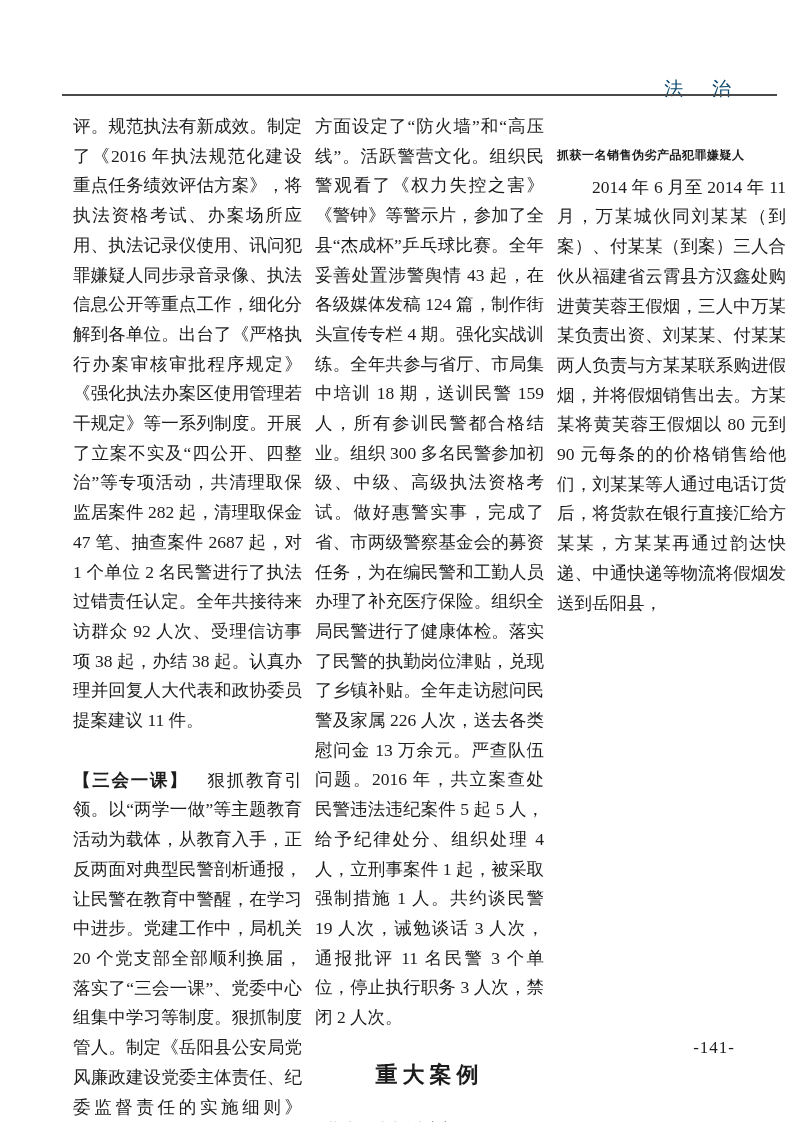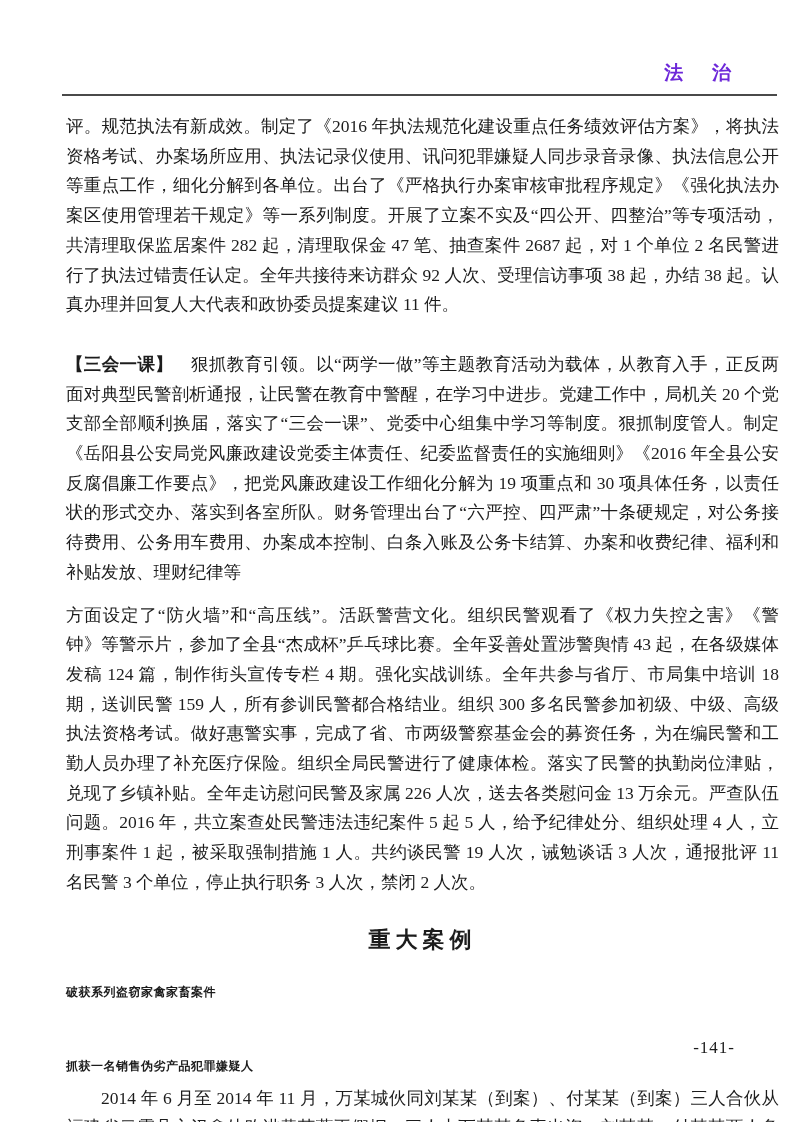--- a/index.html
+++ b/index.html
@@ -10,40 +10,39 @@
   }
   .page {
     position:relative;
     width:793px; height:1122px;
     background:#ffffff;
     color:#1c1c1c;
     overflow:hidden;
   }
   .running-head {
     position:absolute;
-    top:60px; left:63px; width:680px;
+    top:76px; left:63px; width:680px;
     text-align:right;
     font-size:19px;
-    font-weight:700;
+    font-weight:400;
     letter-spacing:12px;
-    color:#6d28d9;
+    color:#0c4a6e;
   }
   .header-rule {
     position:absolute;
     top:94px; left:62px;
     width:715px; height:2px;
     background:#4a4a4a;
   }
   .body-cols {
     position:absolute;
-    top:112px; left:66px;
+    top:112px; left:73px;
     width:713px; height:930px;
     display:flex;
     gap:13px;
-    flex-direction:column;
   }
   .col {
     flex:1 1 0;
     min-width:0;
     font-size:17.5px;
     line-height:29.7px;
     text-align:justify;
     text-justify:inter-character;
   }
   .col p { margin:0; }

